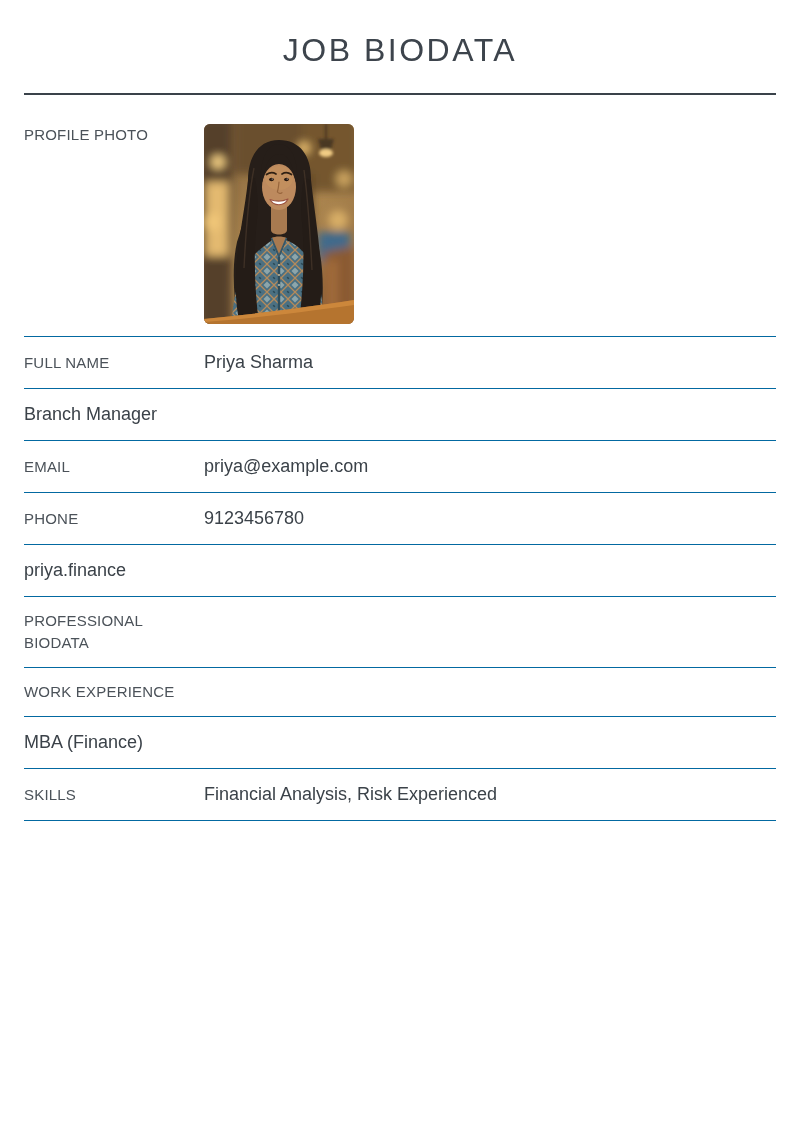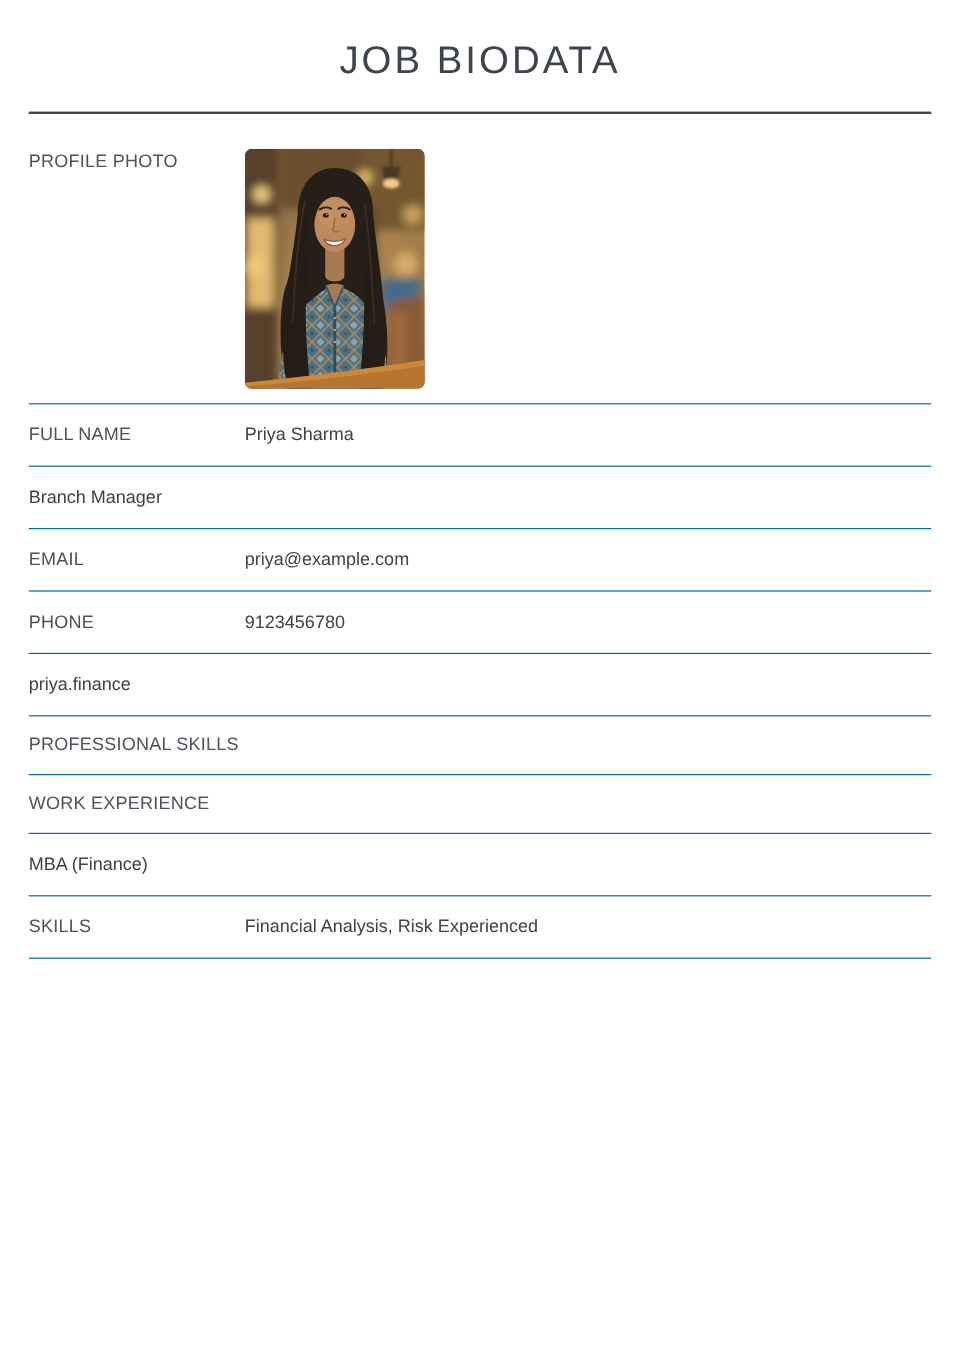--- a/index.html
+++ b/index.html
@@ -40,21 +40,21 @@
   }
   .row-label {
     flex: 0 0 180px;
     width: 180px;
     font-size: 15px;
     line-height: 22px;
     letter-spacing: 0.2px;
     color: #4b5259;
   }
   .row-value {
-    font-size: 15px;
+    font-size: 18px;
     line-height: 25px;
     color: #3b4249;
     white-space: pre-line;
   }
   .photo-row {
     align-items: flex-start;
     padding: 29px 0 12px 0;
   }
   .photo-frame {
     width: 150px;
@@ -182,21 +182,21 @@
   <div class="row">
     <div class="row-label">PHONE</div>
     <div class="row-value">9123456780</div>
   </div>
 
   <div class="row">
     <div class="row-value">priya.finance</div>
   </div>
 
   <div class="row">
-    <div class="row-label">PROFESSIONAL SKILLS</div>
+    <div class="row-label">PROFESSIONAL BIODATA</div>
   </div>
 
   <div class="row">
     <div class="row-label">WORK EXPERIENCE</div>
   </div>
 
   <div class="row">
     <div class="row-value">MBA (Finance)</div>
   </div>
 

